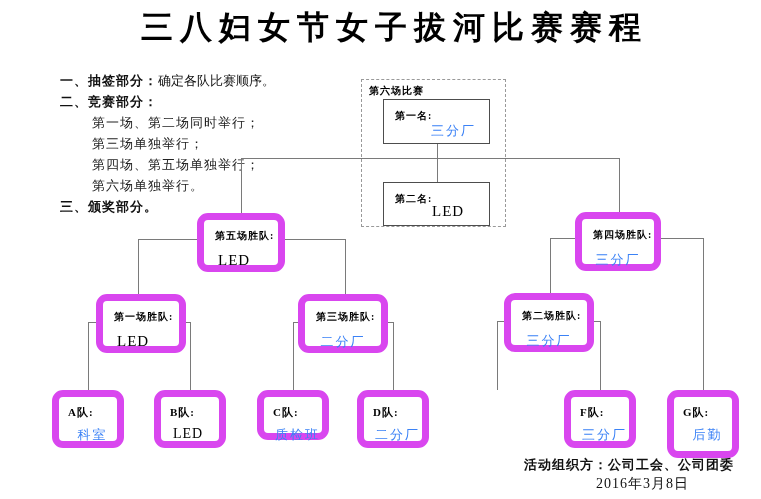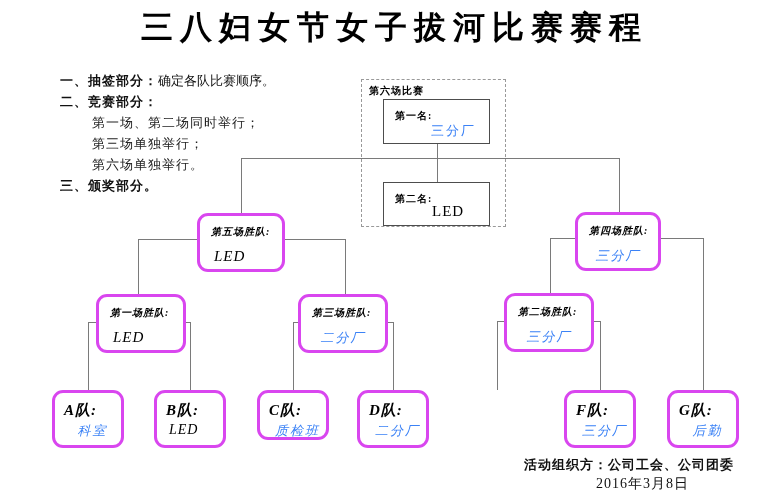--- a/index.html
+++ b/index.html
@@ -11,28 +11,28 @@
   .title{
     position:absolute;left:0;right:0;top:6px;text-align:center;
     font-size:32px;font-weight:900;letter-spacing:7px;padding-left:28px;
     color:#000;
   }
   
   .notes{position:absolute;left:60px;top:70px;font-size:13px;line-height:21px;white-space:nowrap;}
   .notes .b{font-weight:bold;letter-spacing:1px;}
   .notes .indent{padding-left:32px;letter-spacing:1px;color:#222;}
   
-  .rbox{position:absolute;background:#fff;border:3px solid #d946ef;border-radius:11px;box-sizing:border-box;font-style:italic;}
+  .rbox{position:absolute;background:#fff;border:7px solid #d946ef;border-radius:11px;box-sizing:border-box;}
   .sbox{position:absolute;background:#fff;border:1px solid #4d4d4d;box-sizing:border-box;}
   .dashbox{position:absolute;border:1px dashed #999;box-sizing:border-box;background:transparent;}
   .box-label{position:absolute;left:11px;top:9px;font-weight:bold;font-size:10px;letter-spacing:1px;white-space:nowrap;color:#000;}
   .box-value{position:absolute;left:0;right:0;top:30px;white-space:nowrap;}
   .val-black{color:#000;font-size:15px;padding-left:14px;letter-spacing:1px;}
   .val-gray{color:#3b82f6;font-size:13px;text-align:center;letter-spacing:2px;}
-  .small .box-label{left:9px;top:8px;font-size:15px;}
+  .small .box-label{left:9px;top:8px;font-size:11px;}
   .small .box-value{top:29px;}
   .small .val-gray{text-align:center;padding-left:9px;}
   .small .val-black{padding-left:12px;font-size:14px;}
   .center-val{padding-left:34px;}
   
   .hline,.vline{position:absolute;background:#7a7a7a;}
   .hline{height:1px;}
   .vline{width:1px;}
   
   .footer-org{position:absolute;left:524px;top:456px;font-size:13px;font-weight:bold;letter-spacing:1px;white-space:nowrap;}
@@ -47,20 +47,21 @@
 
   <div class="notes">
     <div>
       <span class="b">一、抽签部分：</span><span>确定各队比赛顺序。</span>
     </div>
     <div>
       <span class="b">二、竞赛部分：</span>
     </div>
     <div class="indent">第一场、第二场同时举行；</div>
     <div class="indent">第三场单独举行；</div>
+    <div class="indent">第四场、第五场单独举行；</div>
     <div class="indent">第六场单独举行。</div>
     <div>
       <span class="b">三、颁奖部分。</span>
     </div>
   </div>
 
   <div class="hline" style="left:241px;top:158px;width:379px"></div>
   <div class="vline" style="left:437px;top:144px;height:38px"></div>
   <div class="vline" style="left:241px;top:158px;height:55px"></div>
   <div class="vline" style="left:619px;top:158px;height:54px"></div>
@@ -141,21 +142,21 @@
     <div class="box-value val-gray">质检班</div>
   </div>
   <div class="rbox small" style="left:357px;top:390px;width:72px;height:58px">
     <div class="box-label">D队:</div>
     <div class="box-value val-gray">二分厂</div>
   </div>
   <div class="rbox small" style="left:564px;top:390px;width:72px;height:58px">
     <div class="box-label">F队:</div>
     <div class="box-value val-gray">三分厂</div>
   </div>
-  <div class="rbox small" style="left:667px;top:390px;width:72px;height:58px">
+  <div class="rbox small" style="left:667px;top:390px;width:72px;height:68px">
     <div class="box-label">G队:</div>
     <div class="box-value val-gray">后勤</div>
   </div>
 
   <div class="footer-org">
     <span>活动组织方：</span><span>公司工会、公司团委</span>
   </div>
   <div class="footer-date">2016年3月8日</div>
 
 </div>

